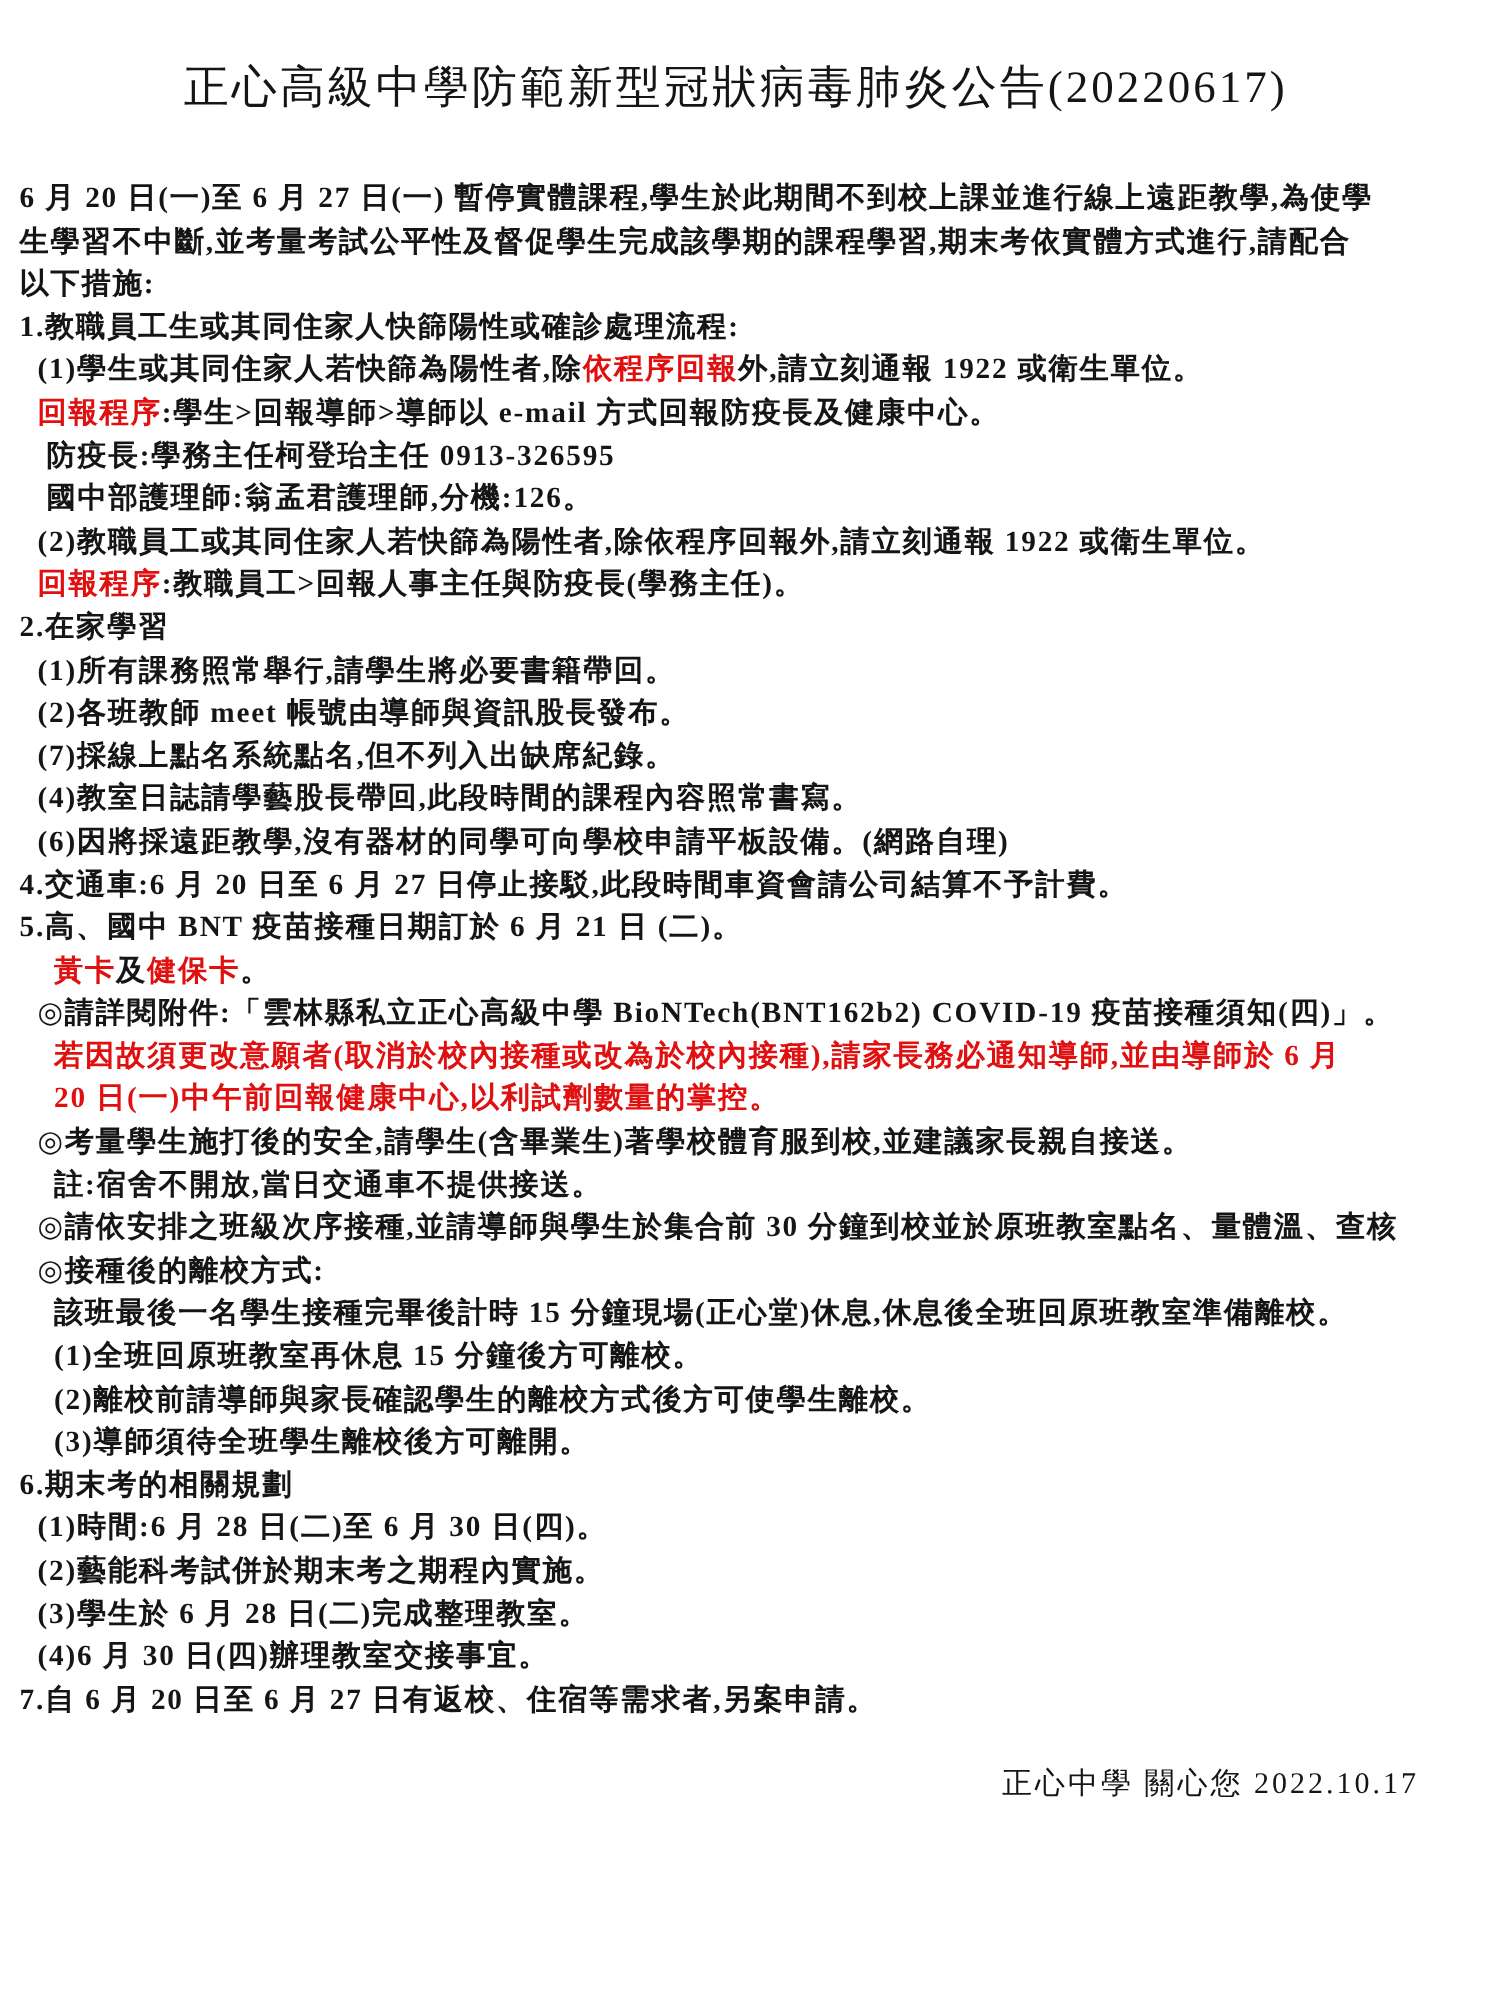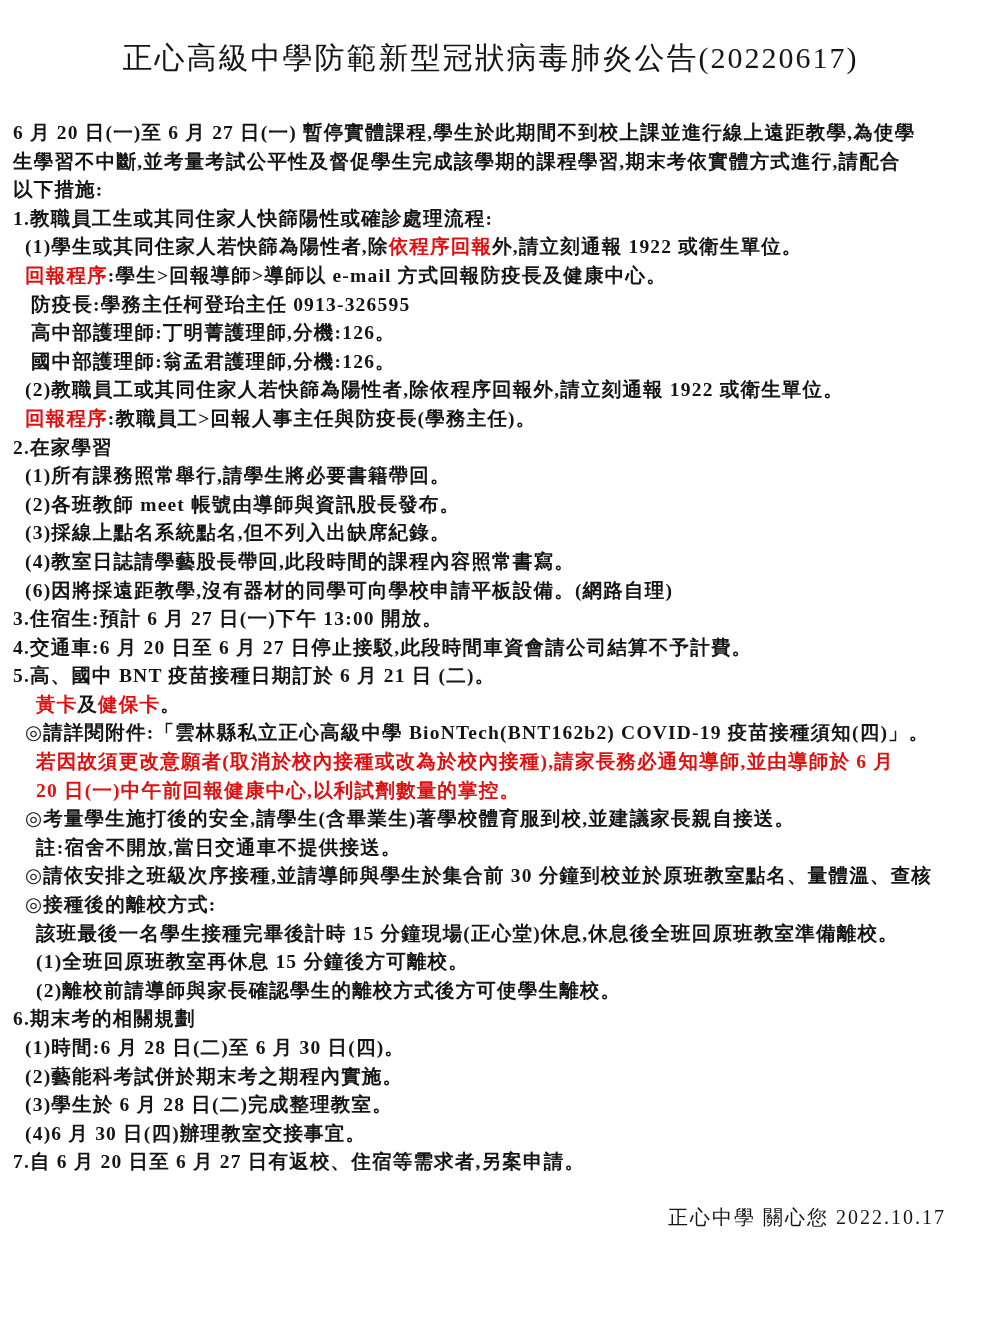--- a/index.html
+++ b/index.html
@@ -53,44 +53,43 @@
 <div class="page">
   <div class="doc-title">正心高級中學防範新型冠狀病毒肺炎公告(20220617)</div>
   <div class="doc-body">
       <div class="line indent-0"><span>6 月 20 日(一)至 6 月 27 日(一) 暫停實體課程,學生於此期間不到校上課並進行線上遠距教學,為使學</span></div>
       <div class="line indent-0"><span>生學習不中斷,並考量考試公平性及督促學生完成該學期的課程學習,期末考依實體方式進行,請配合</span></div>
       <div class="line indent-0"><span>以下措施:</span></div>
       <div class="line indent-0"><span>1.教職員工生或其同住家人快篩陽性或確診處理流程:</span></div>
       <div class="line indent-1"><span>(1)學生或其同住家人若快篩為陽性者,除</span><span class="red">依程序回報</span><span>外,請立刻通報 1922 或衛生單位。</span></div>
       <div class="line indent-1"><span class="red">回報程序</span><span>:學生&gt;回報導師&gt;導師以 e-mail 方式回報防疫長及健康中心。</span></div>
       <div class="line indent-1_5"><span>防疫長:學務主任柯登珆主任 0913-326595</span></div>
-      <div class="line indent-1_5"><span>高中部護理師:丁明菁護理師,分機:126。</span></div>
       <div class="line indent-1_5"><span>國中部護理師:翁孟君護理師,分機:126。</span></div>
       <div class="line indent-1"><span>(2)教職員工或其同住家人若快篩為陽性者,除依程序回報外,請立刻通報 1922 或衛生單位。</span></div>
       <div class="line indent-1"><span class="red">回報程序</span><span>:教職員工&gt;回報人事主任與防疫長(學務主任)。</span></div>
       <div class="line indent-0"><span>2.在家學習</span></div>
       <div class="line indent-1"><span>(1)所有課務照常舉行,請學生將必要書籍帶回。</span></div>
       <div class="line indent-1"><span>(2)各班教師 meet 帳號由導師與資訊股長發布。</span></div>
-      <div class="line indent-1"><span>(3)採線上點名系統點名,但不列入出缺席紀錄。</span></div>
+      <div class="line indent-1"><span>(7)採線上點名系統點名,但不列入出缺席紀錄。</span></div>
       <div class="line indent-1"><span>(4)教室日誌請學藝股長帶回,此段時間的課程內容照常書寫。</span></div>
       <div class="line indent-1"><span>(6)因將採遠距教學,沒有器材的同學可向學校申請平板設備。(網路自理)</span></div>
-      <div class="line indent-0"><span>3.住宿生:預計 6 月 27 日(一)下午 13:00 開放。</span></div>
       <div class="line indent-0"><span>4.交通車:6 月 20 日至 6 月 27 日停止接駁,此段時間車資會請公司結算不予計費。</span></div>
       <div class="line indent-0"><span>5.高、國中 BNT 疫苗接種日期訂於 6 月 21 日 (二)。</span></div>
       <div class="line indent-2"><span class="red">黃卡</span><span>及</span><span class="red">健保卡</span><span>。</span></div>
       <div class="line indent-1"><span>◎請詳閱附件:「雲林縣私立正心高級中學 BioNTech(BNT162b2) COVID-19 疫苗接種須知(四)」。</span></div>
       <div class="line indent-2"><span class="red">若因故須更改意願者(取消於校內接種或改為於校內接種),請家長務必通知導師,並由導師於 6 月</span></div>
       <div class="line indent-2"><span class="red">20 日(一)中午前回報健康中心,以利試劑數量的掌控。</span></div>
       <div class="line indent-1"><span>◎考量學生施打後的安全,請學生(含畢業生)著學校體育服到校,並建議家長親自接送。</span></div>
       <div class="line indent-2"><span>註:宿舍不開放,當日交通車不提供接送。</span></div>
       <div class="line indent-1"><span>◎請依安排之班級次序接種,並請導師與學生於集合前 30 分鐘到校並於原班教室點名、量體溫、查核</span></div>
       <div class="line indent-1"><span>◎接種後的離校方式:</span></div>
       <div class="line indent-2"><span>該班最後一名學生接種完畢後計時 15 分鐘現場(正心堂)休息,休息後全班回原班教室準備離校。</span></div>
       <div class="line indent-2"><span>(1)全班回原班教室再休息 15 分鐘後方可離校。</span></div>
       <div class="line indent-2"><span>(2)離校前請導師與家長確認學生的離校方式後方可使學生離校。</span></div>
+      <div class="line indent-2"><span>(3)導師須待全班學生離校後方可離開。</span></div>
       <div class="line indent-0"><span>6.期末考的相關規劃</span></div>
       <div class="line indent-1"><span>(1)時間:6 月 28 日(二)至 6 月 30 日(四)。</span></div>
       <div class="line indent-1"><span>(2)藝能科考試併於期末考之期程內實施。</span></div>
       <div class="line indent-1"><span>(3)學生於 6 月 28 日(二)完成整理教室。</span></div>
       <div class="line indent-1"><span>(4)6 月 30 日(四)辦理教室交接事宜。</span></div>
       <div class="line indent-0"><span>7.自 6 月 20 日至 6 月 27 日有返校、住宿等需求者,另案申請。</span></div>
     </div>
   <div class="doc-footer">正心中學 關心您 2022.10.17</div>
 </div>
 

